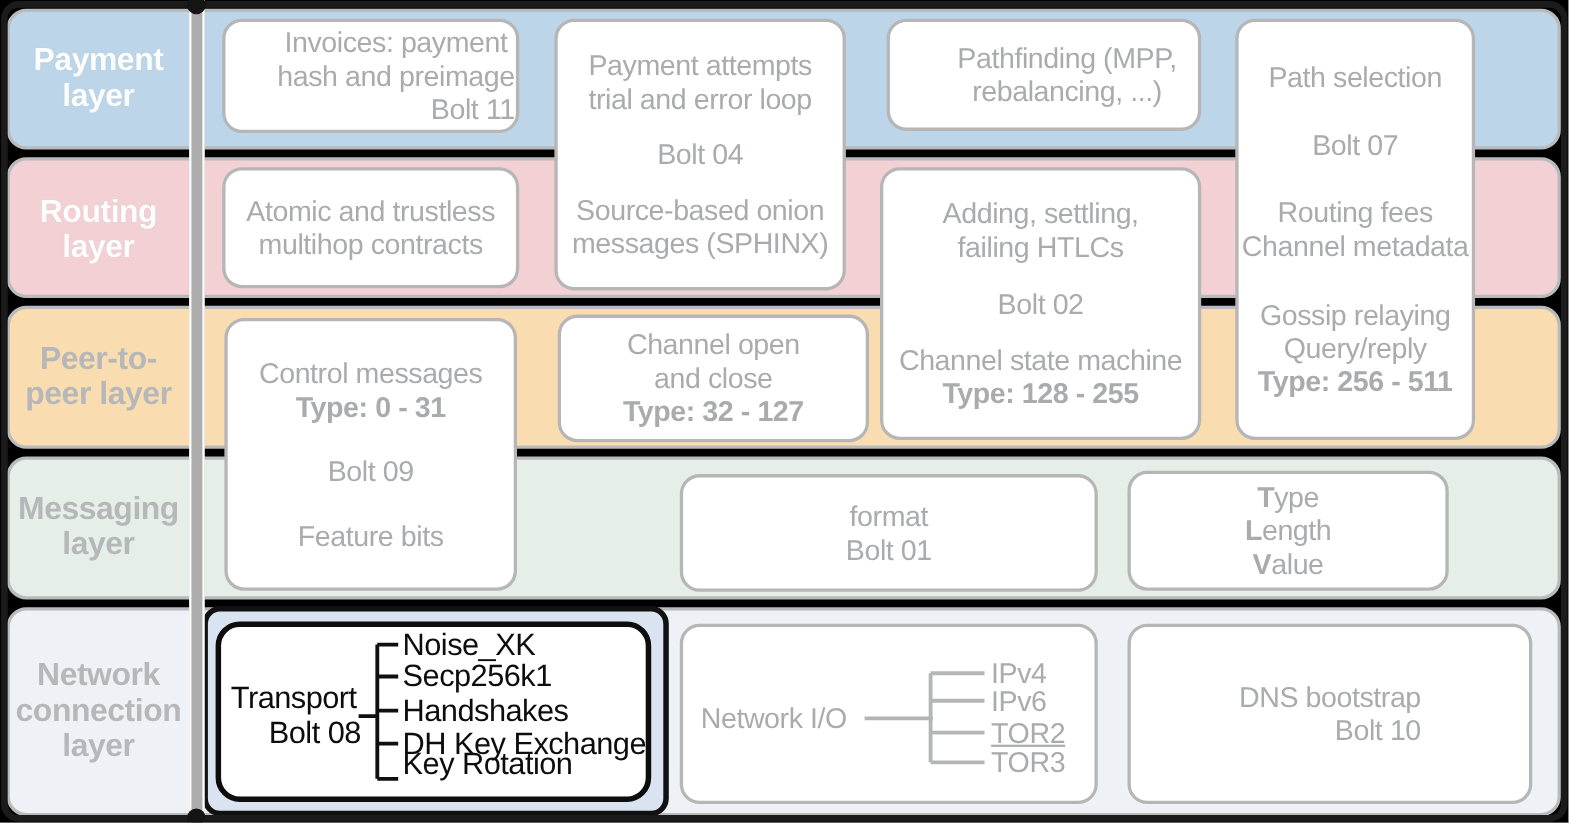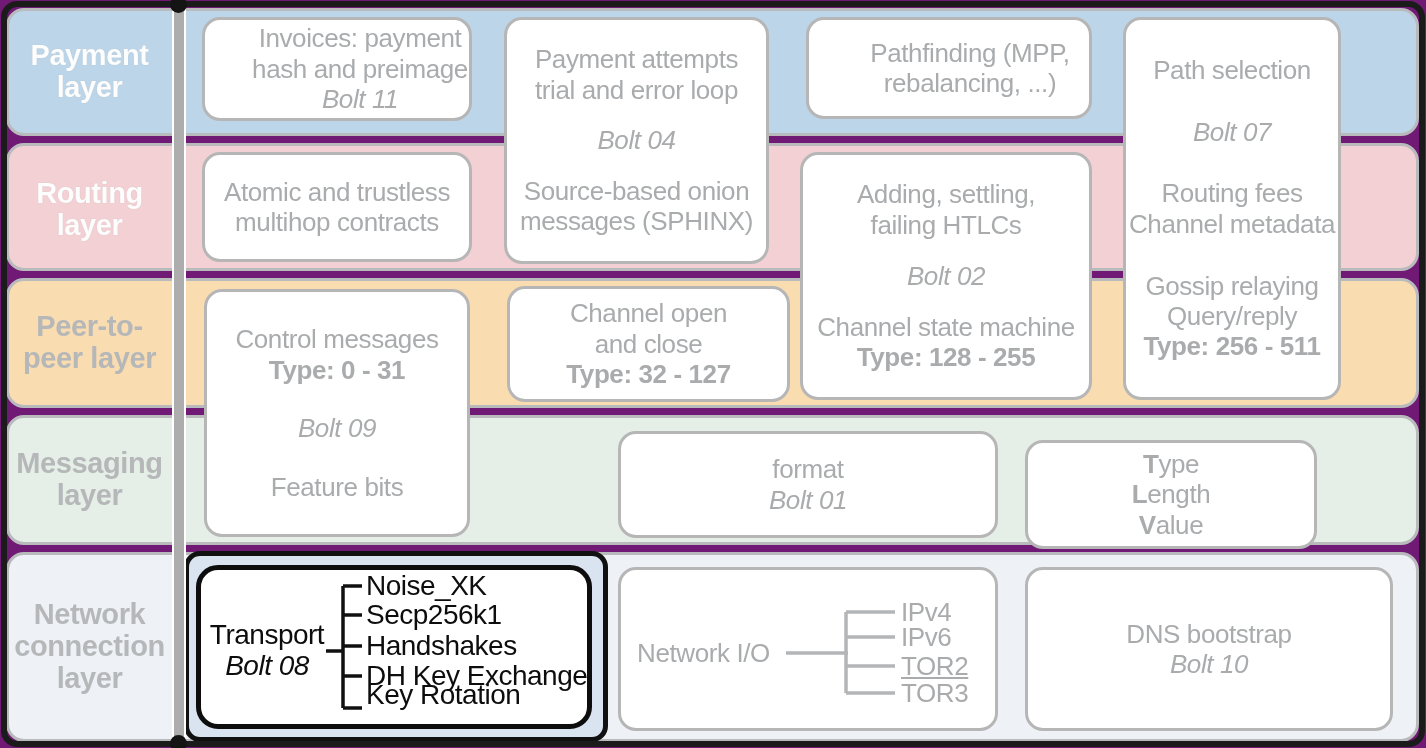--- a/index.html
+++ b/index.html
@@ -1,17 +1,17 @@
 <!DOCTYPE html>
 <html><head>
 <meta charset="utf-8">
 <style>
   html,body{margin:0;padding:0;background:#ffffff;}
   .stage{
-    position:relative;width:1426px;height:748px;background:#701a75;overflow:hidden;
+    position:relative;width:1426px;height:748px;background:#000000;overflow:hidden;
     font-family:"Liberation Sans","DejaVu Sans",sans-serif;
   }
   
   .frame{position:absolute;left:1px;top:1px;width:1412px;height:734px;
     border:6px solid #1b1b1b;border-radius:16px;z-index:40;pointer-events:none;}
   
   .row{position:absolute;left:6px;width:1407px;border:3px solid #b8babc;border-radius:18px;z-index:1;}
   .r1{top:8px;height:122px;background:#bcd5e8;}
   .r2{top:143px;height:122px;background:#f2d0d4;}
   .r3{top:278px;height:124px;background:#fadcb1;}
@@ -35,32 +35,32 @@
   .dot-top{top:-4px;}
   .dot-bottom{top:735px;}
   
   .wbox{position:absolute;background:#ffffff;border:3px solid #b6b6b6;border-radius:18px;
     color:#a9abad;font-size:26px;line-height:1.17;letter-spacing:-0.4px;text-align:center;
     display:flex;flex-direction:column;justify-content:center;align-items:center;z-index:5;
     padding:4px 2px;box-sizing:border-box;}
   .wbox.spread{justify-content:space-evenly;}
   .grp{flex:0 0 auto;}
   .ln{white-space:nowrap;}
-  .bolt{font-style:italic;}
+  .bolt{text-align:right;}
   .typeb{font-weight:700;}
   .b-invoices{left:202px;top:17px;width:270px;height:104px;padding-left:48px;}
   .b-payatt{left:504px;top:17px;width:265px;height:247px;}
   .b-pathfinding{left:806px;top:17px;width:286px;height:102px;padding-left:44px;}
   .b-pathsel{left:1123px;top:17px;width:218px;height:383px;}
   .b-atomic{left:202px;top:152px;width:270px;height:110px;}
   .b-htlcs{left:800px;top:152px;width:292px;height:248px;}
   .b-control{left:204px;top:289px;width:266px;height:248px;}
   .b-chopen{left:507px;top:286px;width:283px;height:116px;}
   .b-framing{left:618px;top:431px;width:380px;height:107px;}
-  .b-tlv{left:1025px;top:428px;width:292px;height:109px;margin-top:12px;}
+  .b-tlv{left:1025px;top:428px;width:292px;height:109px;}
   .b-netio{left:618px;top:567px;width:380px;height:164px;}
   .b-dns{left:1025px;top:567px;width:368px;height:164px;}
   
   .hl-outer{position:absolute;left:184px;top:551px;width:424px;height:191px;background:#d9e4f0;
     border:5px solid #111111;border-radius:16px;z-index:6;box-sizing:border-box;}
   .hl-inner{position:absolute;left:196px;top:565px;width:396px;height:164px;background:#ffffff;
     border:5px solid #0d0d0d;border-radius:22px;z-index:7;box-sizing:border-box;}
   .tree-svg{position:absolute;left:0;top:0;width:100%;height:100%;}
   .t-label{position:absolute;left:5px;top:50px;width:122px;text-align:center;color:#0d0d0d;
     font-size:28px;line-height:1.1;letter-spacing:-0.5px;}

